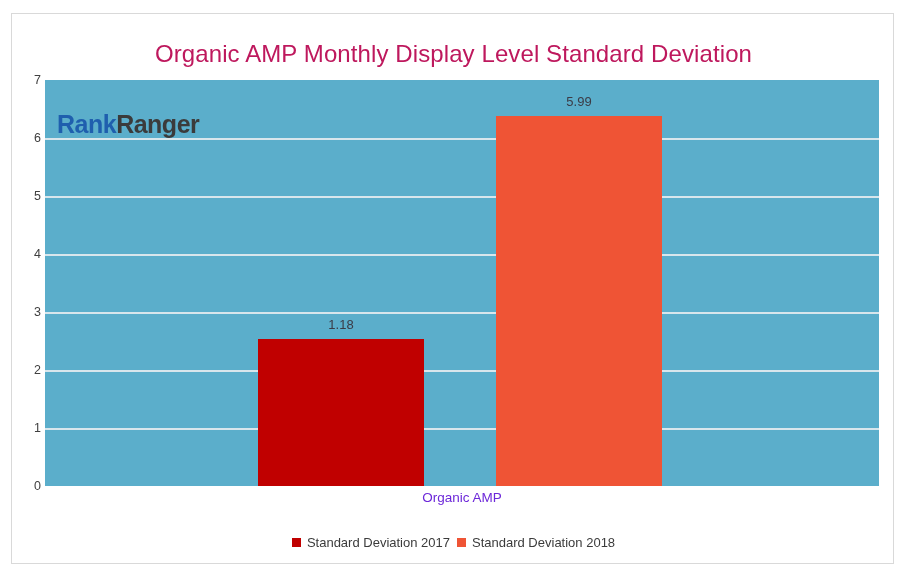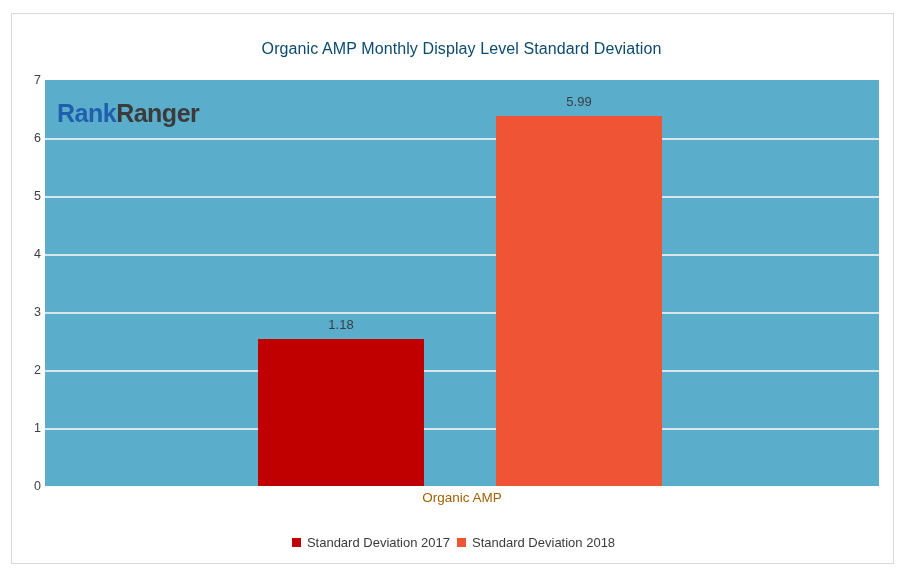--- a/index.html
+++ b/index.html
@@ -20,26 +20,26 @@
     top: 13px;
     width: 883px;
     height: 551px;
     border: 1px solid #d9d9d9;
     background: #ffffff;
     box-sizing: border-box;
   }
 
   #chart-title {
     position: absolute;
-    left: 8px;
+    left: 0;
     top: 26px;
     width: 883px;
     text-align: center;
-    font-size: 16px;
-    color: #0c4a6e;
+    font-size: 24px;
+    color: #be185d;
     letter-spacing: 0.1px;
   }
 
   
   #plot-area {
     position: absolute;
     left: 33px;      
     top: 66px;       
     width: 834px;
     height: 406px;
@@ -51,21 +51,21 @@
     position: absolute;
     left: 0;
     width: 100%;
     height: 2px;
     background: #d8e6ec;
   }
 
   #watermark {
     position: absolute;
     left: 12px;
-    top: 19px;
+    top: 30px;
     font-size: 25px;
     font-weight: bold;
     letter-spacing: -0.5px;
     white-space: nowrap;
   }
   #watermark .wm-a { color: #1F5FAE; }
   #watermark .wm-b { color: #3B3B3B; }
 
   .y-tick {
     position: absolute;
@@ -97,21 +97,21 @@
     top: -22px;
   }
 
   #x-axis-label {
     position: absolute;
     left: 33px;
     top: 476px;
     width: 834px;
     text-align: center;
     font-size: 13.5px;
-    color: #a16207;
+    color: #6d28d9;
   }
 
   #legend {
     position: absolute;
     left: 0;
     top: 521px;
     width: 883px;
     display: flex;
     justify-content: center;
     align-items: center;

